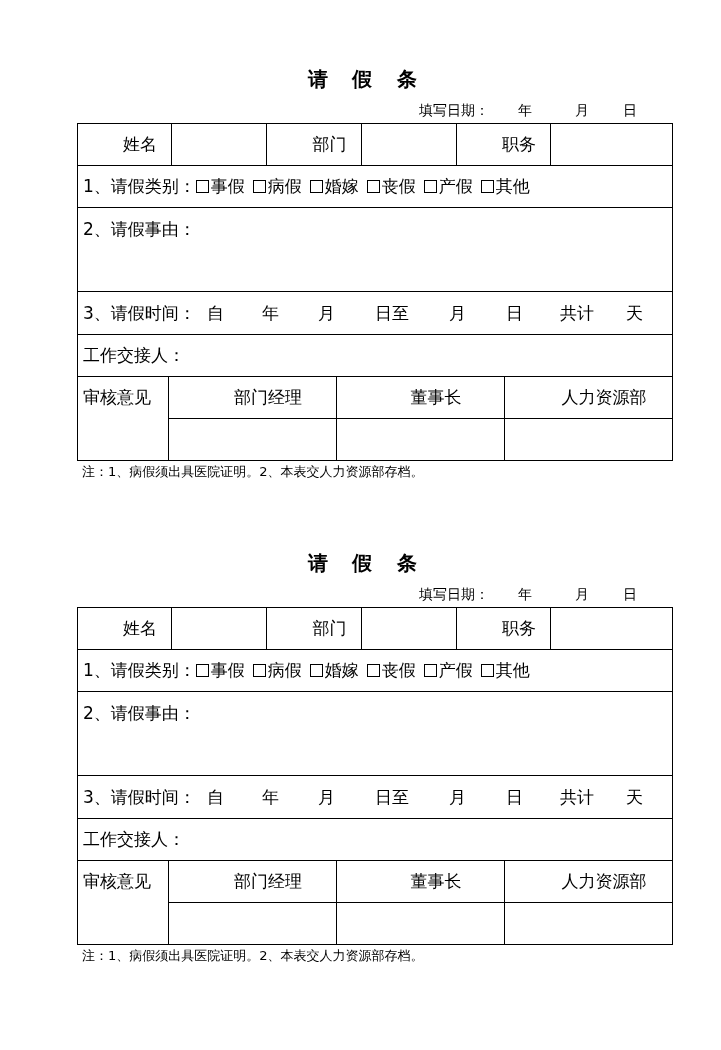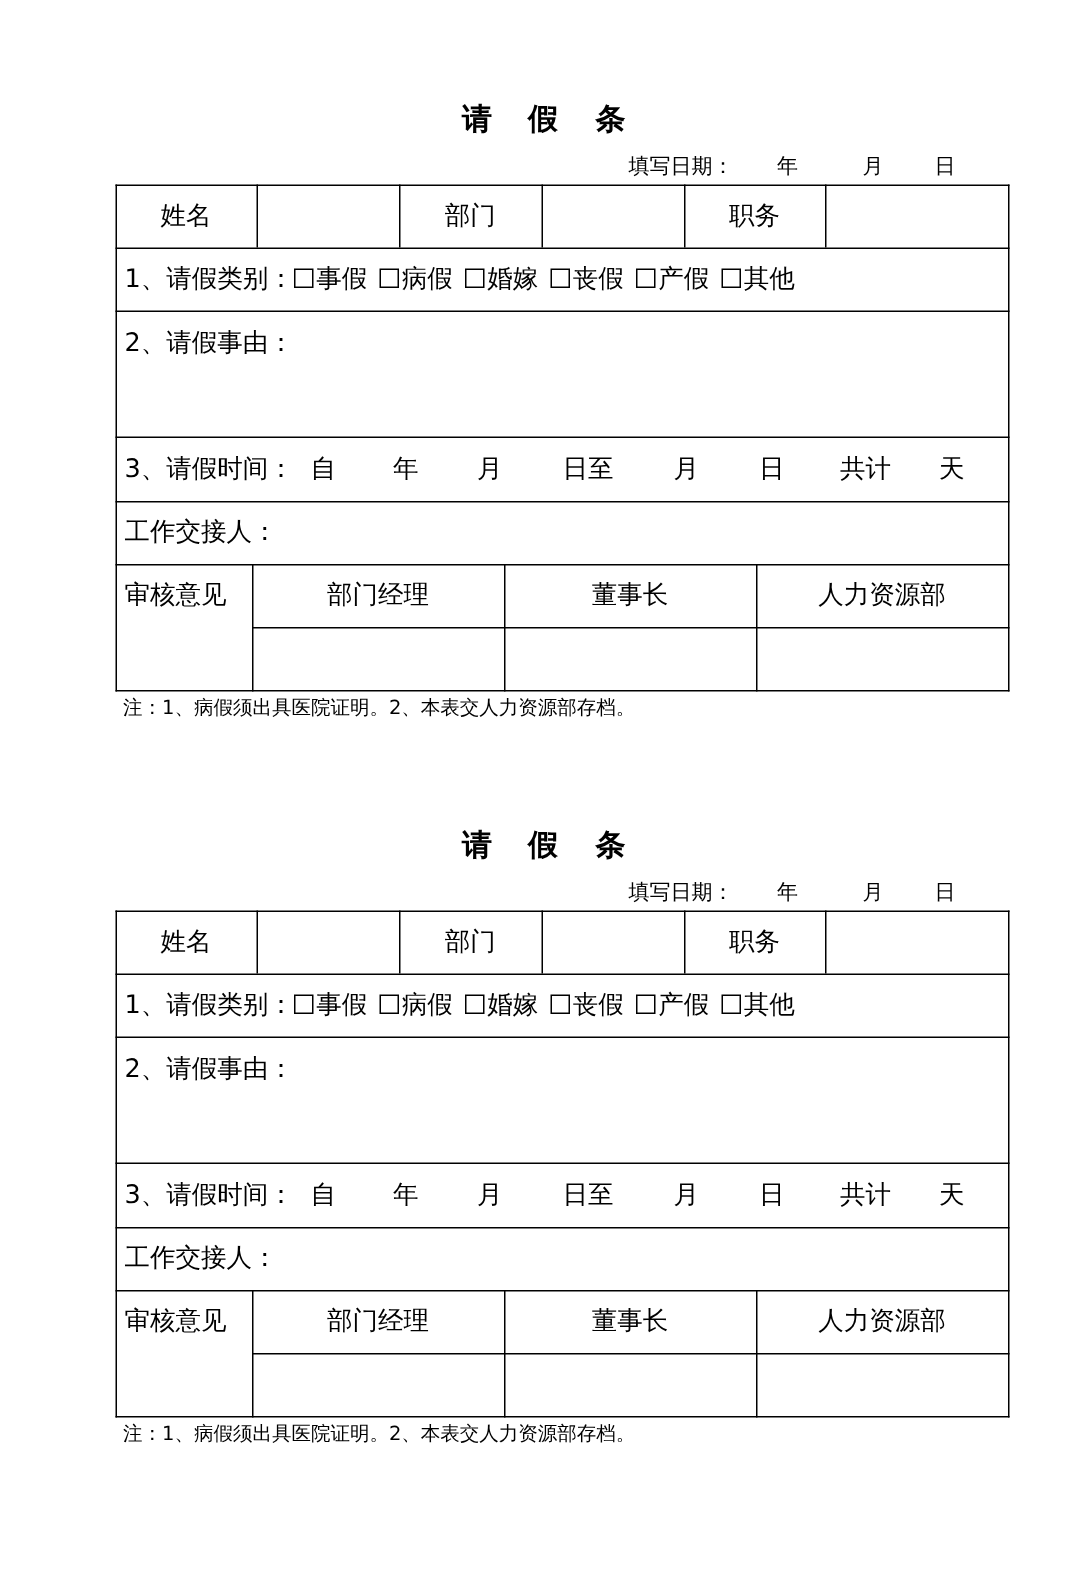--- a/index.html
+++ b/index.html
@@ -8,21 +8,21 @@
   .form { position: absolute; left: 0; width: 721px; height: 484px; }
   .title { position: absolute; top: 66px; left: 300px; width: 130px; height: 30px;
            font-family: "DejaVu Serif", "Liberation Serif", serif; font-weight: bold; font-size: 20px; }
   .title span { position: absolute; top: 0; }
   .date-line { position: absolute; top: 102px; left: 419px; width: 240px; height: 20px; font-size: 14px; }
   .date-line span { position: absolute; top: 0; white-space: nowrap; }
   .tbl { position: absolute; left: 77px; top: 123px; width: 596px; height: 338px; }
   .hline { position: absolute; height: 1px; background: #000; }
   .vline { position: absolute; width: 1px; background: #000; }
   .cell-text { position: absolute; font-size: 17px; white-space: nowrap; line-height: 20px; }
-  .ctr { text-align: center; }
+  .ctr { text-align: center; margin-left: 16px; }
   .note { position: absolute; top: 463px; left: 82px; font-size: 13px; white-space: nowrap; }
   .cb { display: inline-block; width: 11px; height: 11px; border: 1px solid #000; margin-right: 2px; vertical-align: -1px; }
   .type-item { margin-right: 8px; }
 </style>
 </head>
 <body>
 
 <div class="form" style="top:0;">
   <div class="title">
     <span style="left:8px;">请</span>

